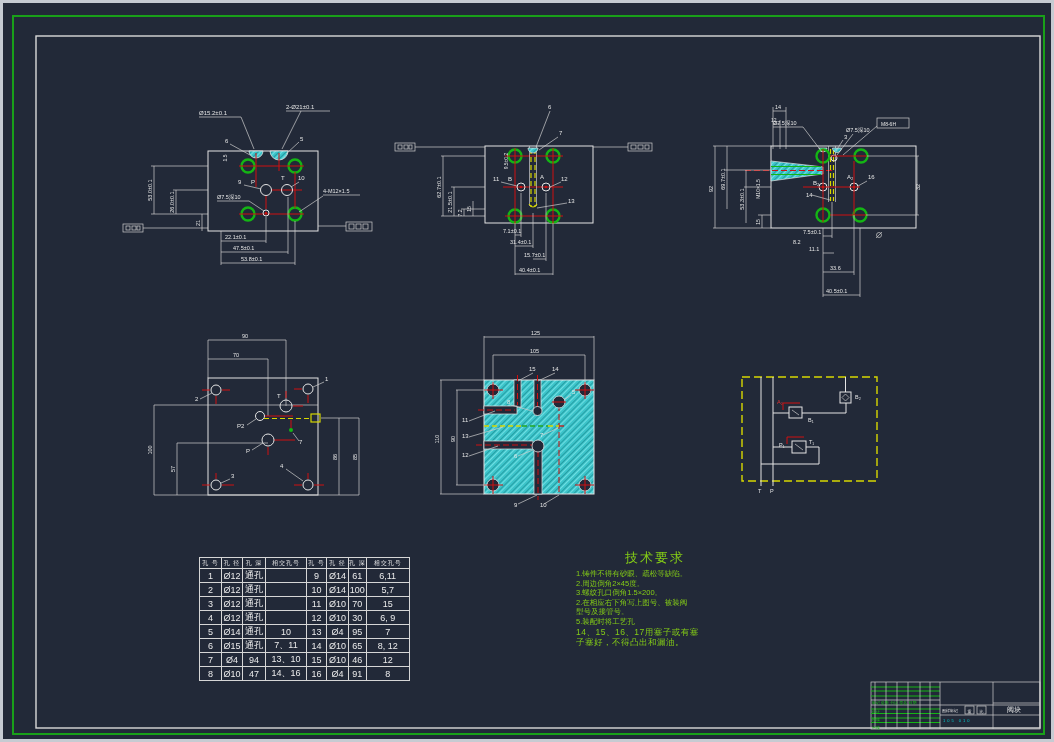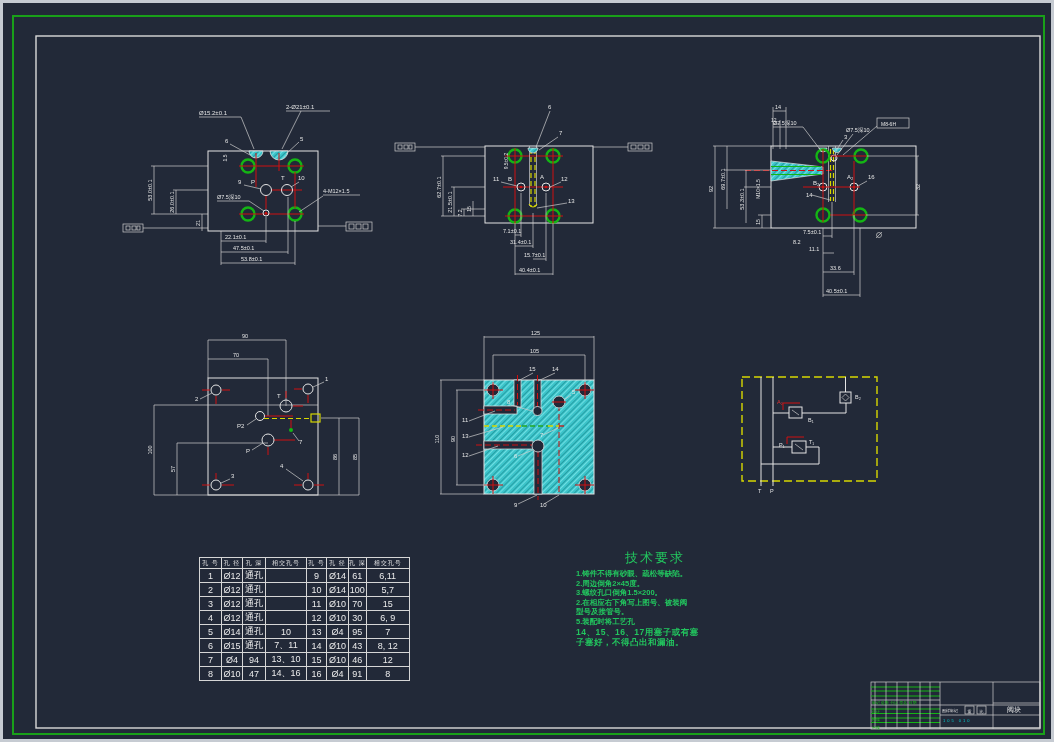--- a/index.html
+++ b/index.html
@@ -20,23 +20,23 @@
   .yd{stroke:#d8d800;stroke-width:1.2;fill:none;stroke-dasharray:5 3;}
   .dk{fill:#222938;}
   
   .holetable{position:absolute;left:196px;top:554px;}
   .holetable table{border-collapse:collapse;}
   .holetable td,.holetable th{border:1px solid #d6d6d6;color:#ececec;
     text-align:center;padding:0;overflow:hidden;white-space:nowrap;}
   .holetable th{height:10px;font-size:6px;font-weight:normal;letter-spacing:1px;}
   .holetable td{height:12px;font-size:9px;}
   
-  .tech{position:absolute;left:573px;top:546px;width:158px;color:#22c55e;}
+  .tech{position:absolute;left:573px;top:546px;width:158px;color:#84cc16;}
   .tech-title{text-align:center;font-size:13px;letter-spacing:2px;margin-bottom:2px;}
-  .tech-line{font-size:7.5px;line-height:9.6px;font-weight:bold;}
+  .tech-line{font-size:7.5px;line-height:9.6px;}
   .tech-line.big{font-size:8.5px;line-height:10.5px;letter-spacing:.5px;}
 </style>
 </head>
 <body>
 
 <div class="screen">
 <svg width="1054" height="742" viewBox="0 0 1054 742">
 <defs>
   <pattern id="hx" width="5" height="5" patternUnits="userSpaceOnUse" patternTransform="rotate(45)">
     <rect width="5" height="5" fill="#3cc4ca"></rect>
@@ -586,21 +586,21 @@
             <td>95</td>
             <td>7</td>
     </tr>
     <tr>
       <td>6</td>
             <td>Ø15</td>
             <td>通孔</td>
             <td>7、11</td>
             <td>14</td>
             <td>Ø10</td>
-            <td>43</td>
+            <td>65</td>
             <td>8, 12</td>
     </tr>
     <tr>
       <td>7</td>
             <td>Ø4</td>
             <td>94</td>
             <td>13、10</td>
             <td>15</td>
             <td>Ø10</td>
             <td>46</td>

